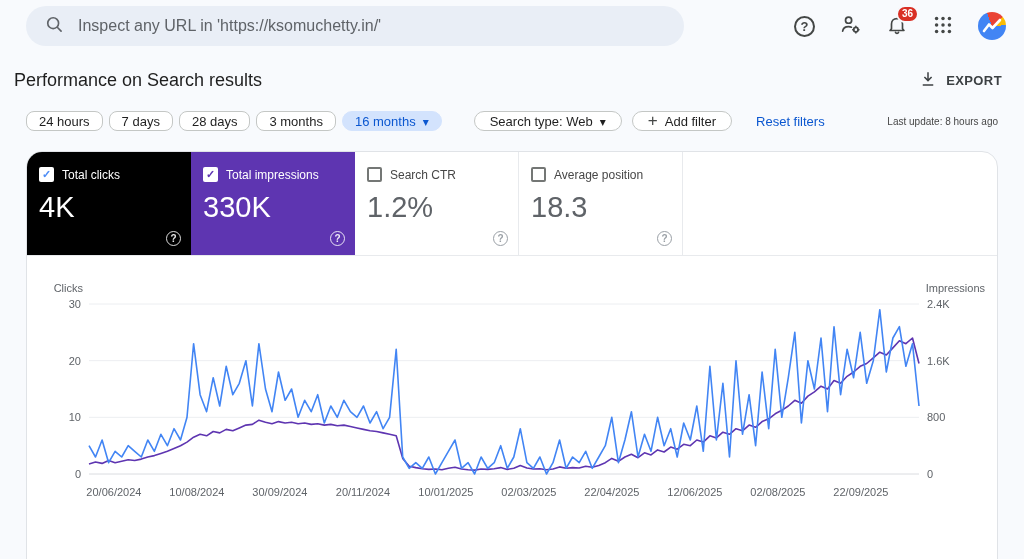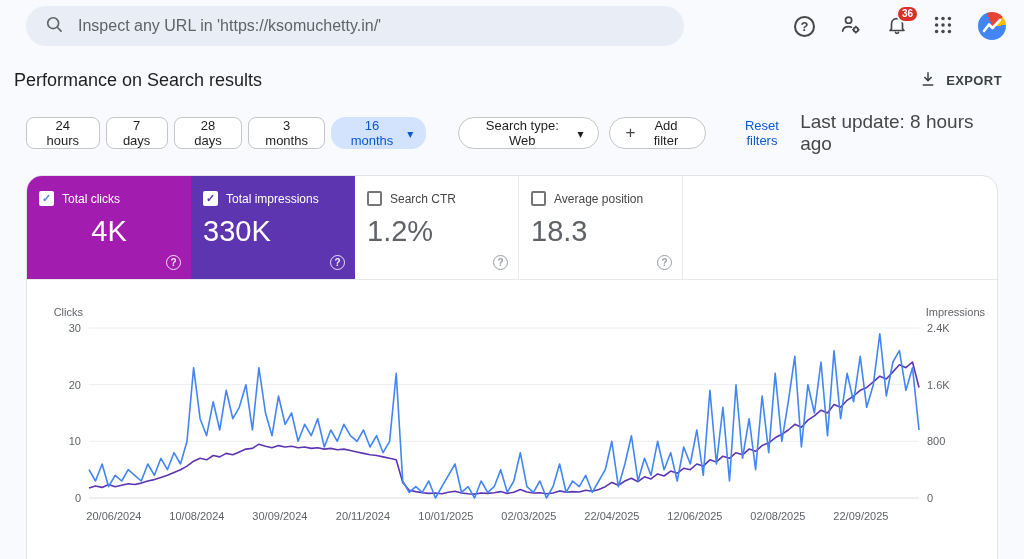--- a/index.html
+++ b/index.html
@@ -43,42 +43,42 @@
   .logo-circle svg { position: absolute; inset: 0; }
 
   
   .title-row { display: flex; align-items: center; justify-content: space-between; padding: 18px 22px 12px 14px; }
   .page-title { font-size: 18px; font-weight: 500; color: #1f1f1f; }
   .export-btn { display: flex; align-items: center; gap: 9px; font-size: 13px; font-weight: 700; letter-spacing: .4px; color: #3c4043; }
 
   
   .filter-row { display: flex; align-items: center; padding: 8px 26px; gap: 6px; }
   .chip {
-    height: 32px; padding: 0 12px; background: #fff;
+    height: 20px; padding: 0 12px; background: #fff;
     border: 1px solid #c4c7c5; border-radius: 8px;
     font-size: 13px; color: #1f1f1f; display: flex; align-items: center; gap: 7px;
   }
   .chip-selected { background: #d3e3fd; border-color: #d3e3fd; color: #0b57d0; font-weight: 500; border-radius: 14px; }
   .caret::after { content: "▾"; font-size: 12px; }
   .chip-pill { border-radius: 17px; margin-left: 26px; padding: 0 15px; }
   .chip-pill + .chip-pill { margin-left: 4px; }
   .plus-glyph { font-size: 17px; color: #444746; line-height: 1; margin-top: -2px; }
   .plus-glyph::before { content: "+"; }
   .reset-link { margin-left: 18px; color: #0b57d0; font-size: 13px; font-weight: 500; }
-  .last-update { margin-left: auto; color: #474747; font-size: 19px; }
+  .last-update { margin-left: auto; color: #474747; font-size: 10px; }
 
   
   .card {
     margin: 12px 26px 0; background: #fff;
     border: 1px solid #e0e3e7; border-radius: 16px;
     overflow: hidden; height: 600px;
   }
   .tiles { display: flex; height: 104px; border-bottom: 1px solid #e8eaed; }
   .tile { width: 164px; position: relative; padding: 15px 12px; cursor: pointer; }
-  .tile-blue   { background: #a21caf; color: #fff; text-align: center; }
+  .tile-blue   { background: #000000; color: #fff; }
   .tile-purple { background: #5e35b1; color: #fff; }
   .tile-white  { background: #fff; border-right: 1px solid #e8eaed; }
   .tile-top { display: flex; align-items: center; gap: 8px; font-size: 12px; margin-bottom: 11px; }
   .tile-white .tile-top { color: #474747; }
   .tile-value { font-size: 29px; font-weight: 400; line-height: 1; }
   .tile-white .tile-value { color: #5f6368; }
   .cb {
     width: 15px; height: 15px; border-radius: 2px; flex: 0 0 auto;
     display: flex; align-items: center; justify-content: center;
     font-size: 11px; font-weight: 700;

